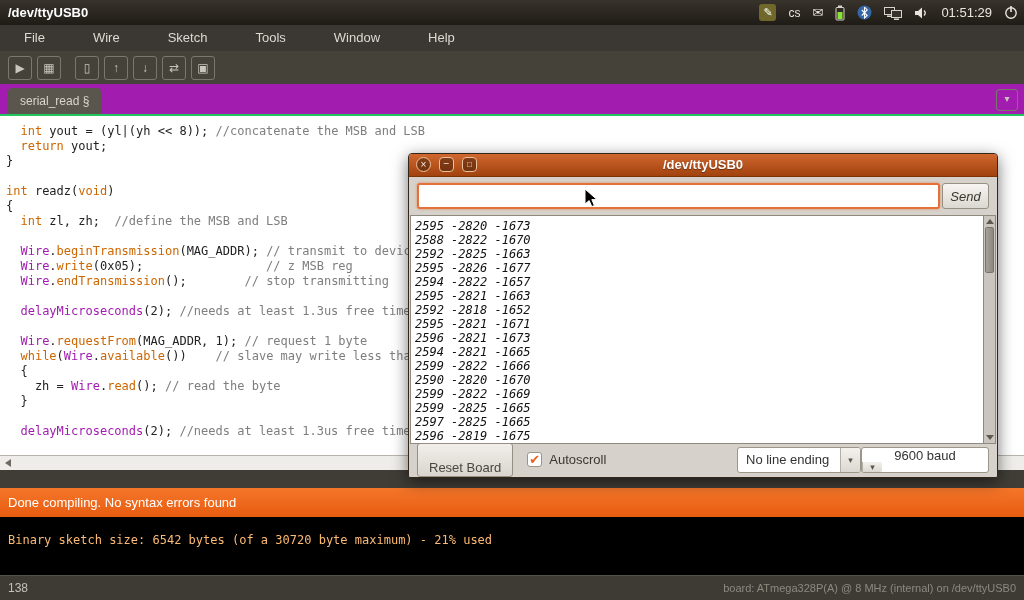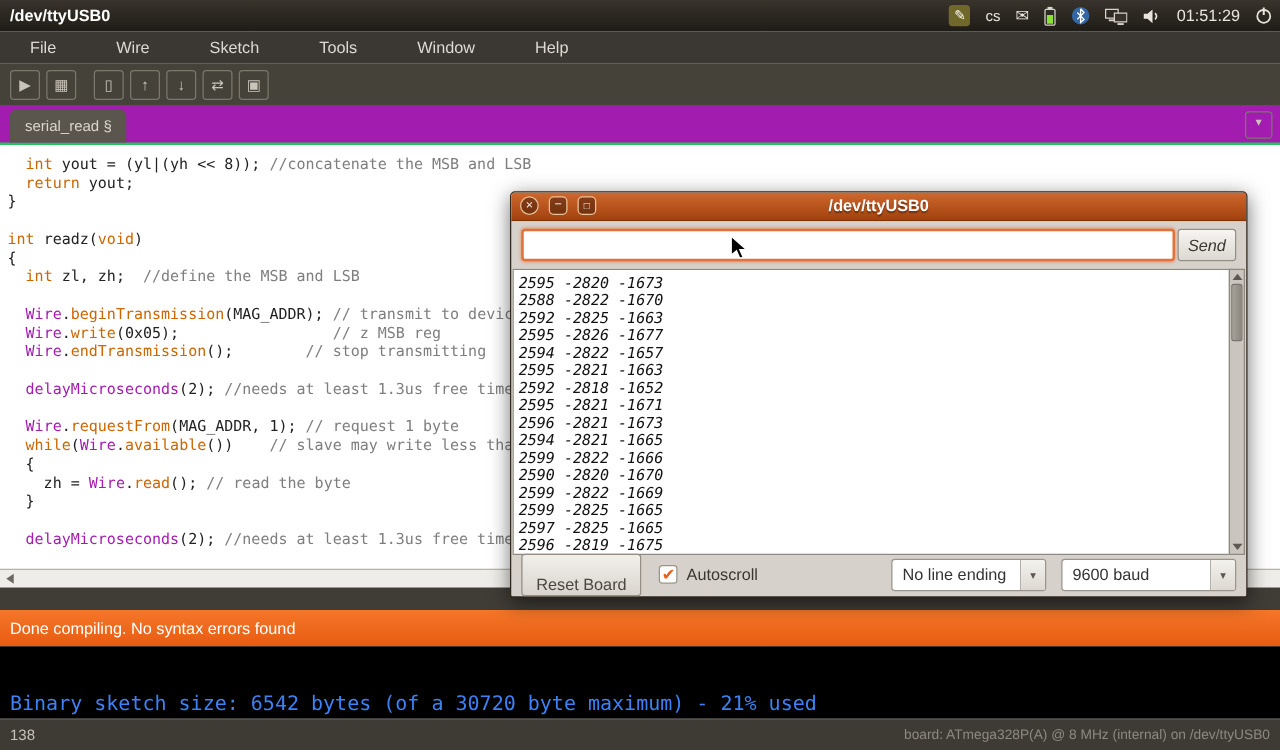--- a/index.html
+++ b/index.html
@@ -49,22 +49,22 @@
   .hscroll{position:absolute;left:0;top:455px;width:100%;height:15px;background:#efede9;
            border-top:1px solid #b8b4ac;box-sizing:border-box;}
   .hs-arrow{position:absolute;left:5px;top:3px;width:0;height:0;border-top:4px solid transparent;
             border-bottom:4px solid transparent;border-right:6px solid #6e6a62;}
   .gap-strip{position:absolute;left:0;top:470px;width:100%;height:18px;background:#403d37;}
 
   
   .status-bar{position:absolute;left:0;top:488px;width:100%;height:29px;
               background:linear-gradient(#f4762a,#e85c10);color:#fff;font-size:13px;
               display:flex;align-items:center;padding-left:8px;box-sizing:border-box;}
-  .console{position:absolute;left:0;top:517px;width:100%;height:58px;background:#000;color:#3b82f6;
-           font-family:"DejaVu Sans Mono",monospace;font-size:16px;box-sizing:border-box;padding:36px 8px 0;}
+  .console{position:absolute;left:0;top:517px;width:100%;height:58px;background:#000;color:#fdba74;
+           font-family:"DejaVu Sans Mono",monospace;font-size:12px;box-sizing:border-box;padding:16px 8px 0;}
   .footer{position:absolute;left:0;top:575px;width:100%;height:25px;background:#3e3b35;
           display:flex;align-items:center;box-sizing:border-box;padding:0 8px;
           color:#c6c2b8;font-size:12px;border-top:1px solid #55524a;}
   .board{margin-left:auto;color:#8d897f;font-size:11px;}
 
   
   .serial-window{position:absolute;left:408px;top:153px;width:590px;height:325px;background:#d6d2cb;
                  border:1px solid #33271c;border-radius:4px 4px 2px 2px;box-shadow:0 4px 16px rgba(0,0,0,.55);
                  z-index:10;box-sizing:border-box;}
   .titlebar{position:relative;height:22px;background:linear-gradient(#d0672f,#a1420e);
@@ -105,21 +105,21 @@
   .checkbox{width:15px;height:15px;background:#fff;border:1px solid #9b958a;border-radius:3px;
             margin-left:14px;color:#e8611c;font-size:13px;text-align:center;line-height:14px;box-sizing:border-box;}
   .cb-label{margin-left:7px;font-size:13px;color:#3a372f;}
   .combo{height:26px;background:#fff;border:1px solid #9b958a;border-radius:3px;display:flex;
          align-items:center;font-size:13px;color:#333;box-sizing:border-box;}
   .combo .combo-text{padding:0 8px;flex:1;white-space:nowrap;overflow:hidden;}
   .combo-arrow{width:19px;align-self:stretch;border-left:1px solid #b3aea6;
                background:linear-gradient(#f4f2ee,#dcd8d1);display:flex;align-items:center;
                justify-content:center;color:#5a564e;font-size:9px;border-radius:0 2px 2px 0;}
   .combo.line-ending{margin-left:auto;width:124px;}
-  .combo.baud{margin-left:12px;width:140px;}
+  .combo.baud{width:128px;flex-direction:column;}
 
   .cursor{position:absolute;left:584px;top:188px;z-index:99;}
 </style>
 </head>
 <body>
 
 <div id="screen">
 
   <div class="top-panel">
     <span class="panel-title">/dev/ttyUSB0</span>

